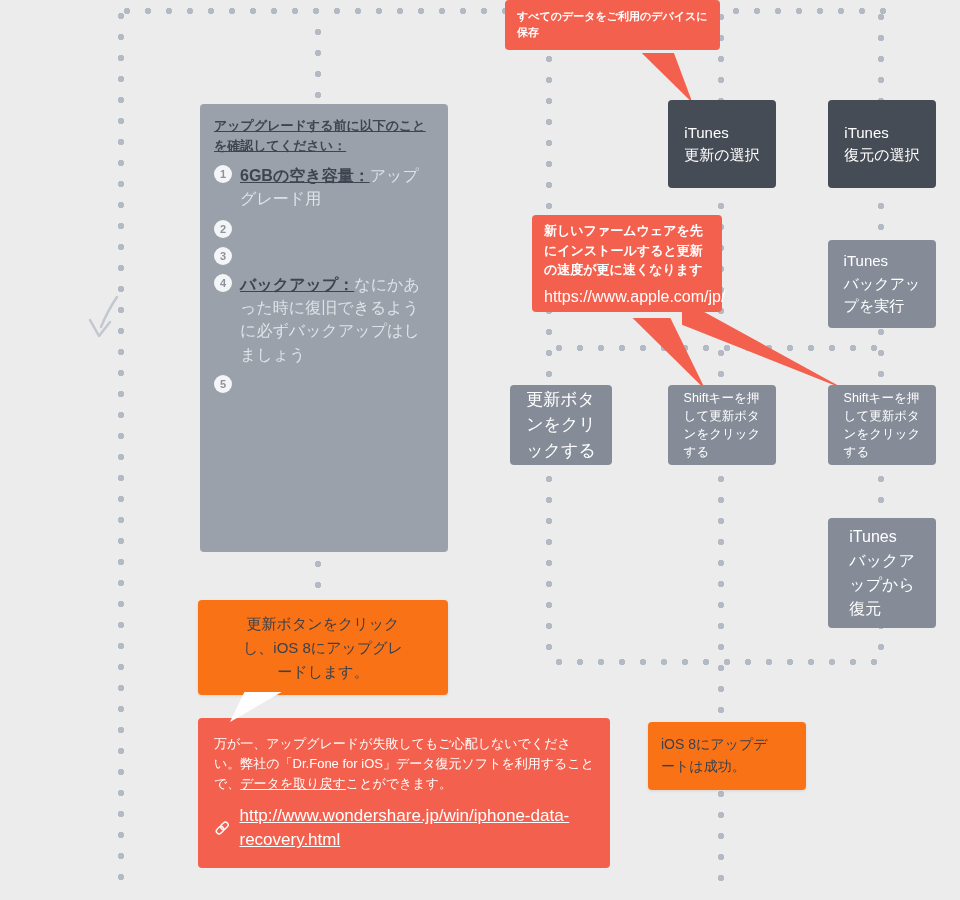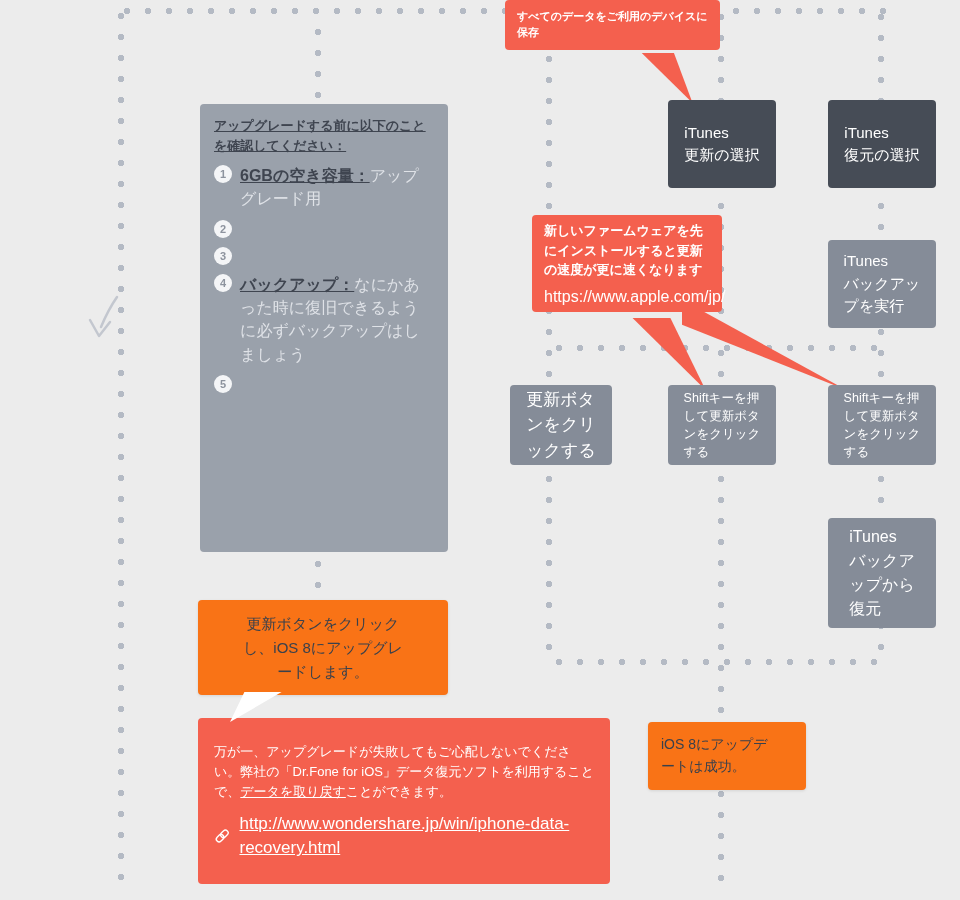--- a/index.html
+++ b/index.html
@@ -21,21 +21,21 @@
   .node.dark{background:var(--dark,#464c56);font-size:15px;}
   .node.mid{background:var(--mid,#858c98);font-size:15px;}
   
   .callout{position:absolute;z-index:2;background:var(--red,#f4604e);border-radius:4px;color:#fff;box-sizing:border-box;}
   .tail{position:absolute;z-index:1;background:var(--red,#f4604e);}
   .tail.white{background:#fff;z-index:3;}
   .callout-save{left:505px;top:0;width:215px;height:50px;display:flex;align-items:center;padding:0 12px;font-size:11px;font-weight:bold;line-height:1.45;}
   .callout-firmware{left:532px;top:215px;width:190px;padding:6px 12px;}
   .callout-firmware .fw-text{font-size:13px;font-weight:bold;line-height:1.5;}
   .callout-firmware .fw-link{font-size:16px;margin-top:8px;}
-  .callout-recovery{left:198px;top:718px;width:412px;padding:24px 16px;}
+  .callout-recovery{left:198px;top:718px;width:412px;padding:16px 16px;}
   .callout-recovery .rec-text{margin:0;font-size:13px;line-height:1.55;}
   .callout-recovery .rec-link{display:flex;align-items:center;gap:9px;margin-top:10px;font-size:17px;line-height:1.4;}
   .u{text-decoration:underline;}
   
   .note{
     position:absolute;z-index:2;background:#f97316;border-radius:4px;color:#3a414c;
     box-shadow:0 1px 3px rgba(0,0,0,.10);display:flex;align-items:center;
     box-sizing:border-box;white-space:pre-line;
   }
   .note-upgrade{left:198px;top:600px;width:250px;height:95px;justify-content:center;text-align:center;font-size:15px;line-height:1.6;}

